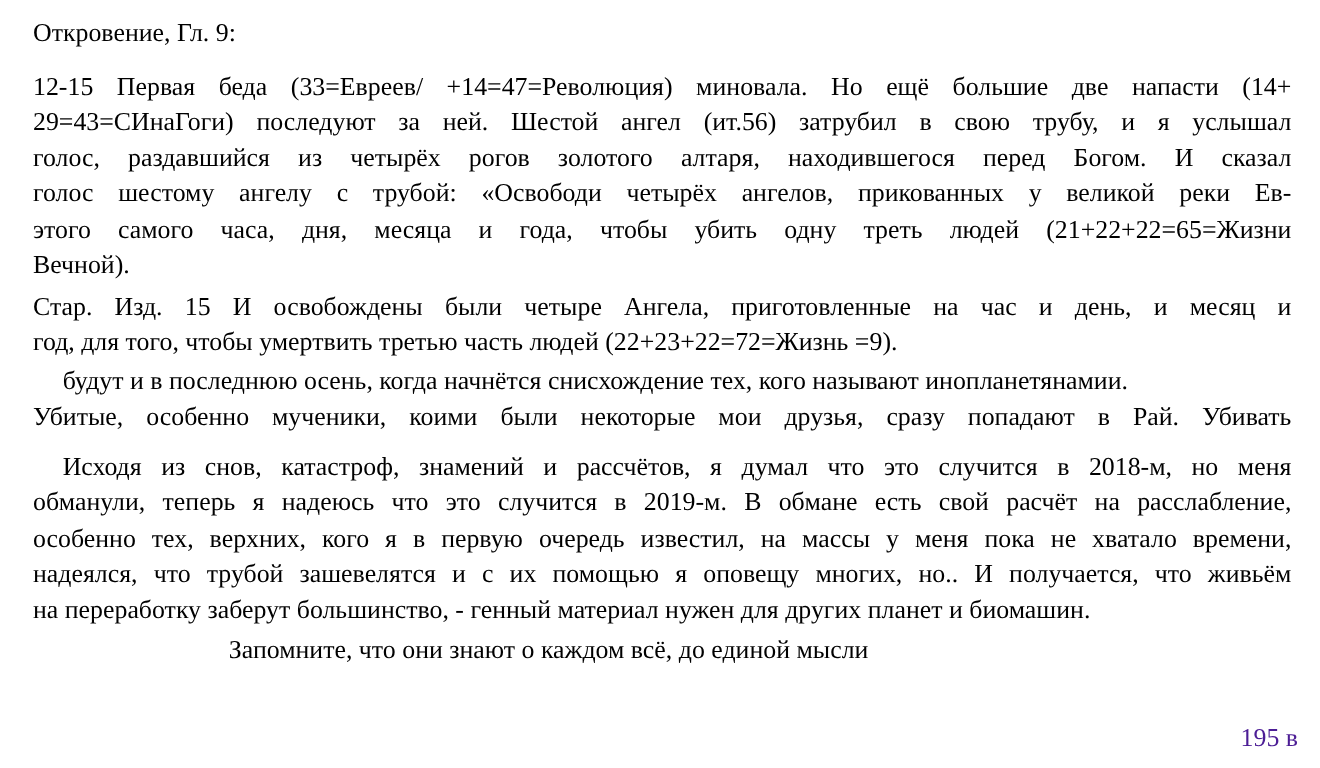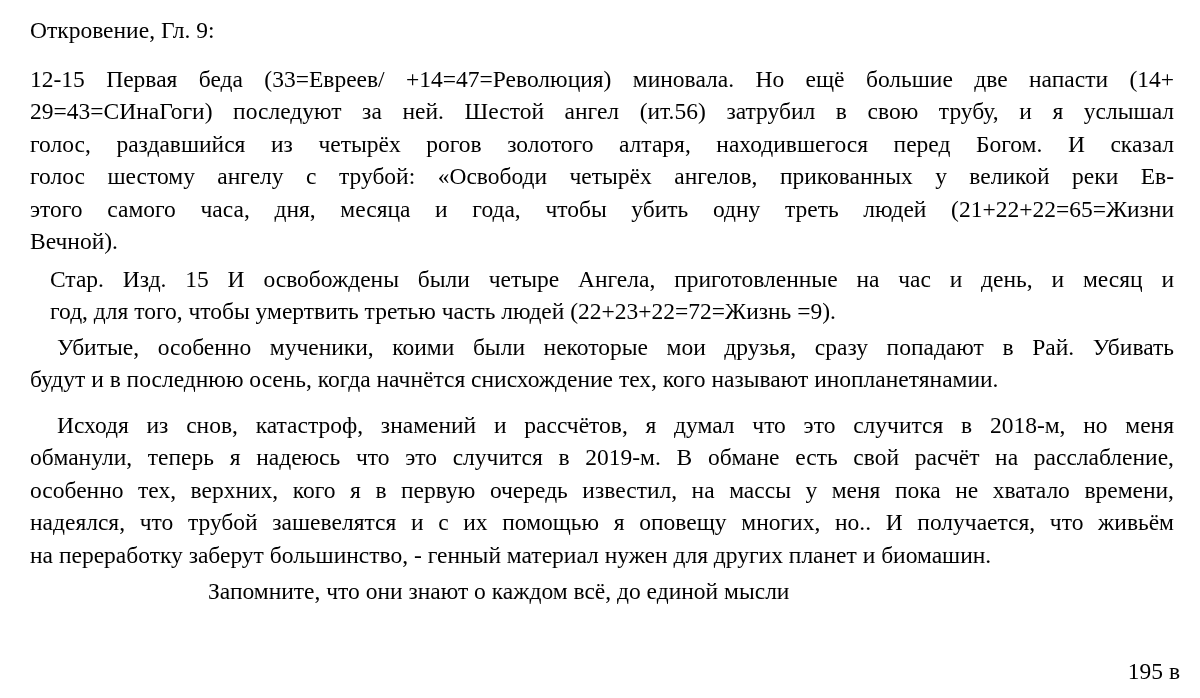--- a/index.html
+++ b/index.html
@@ -26,35 +26,35 @@
   }
   .line.last {
     text-align-last: left;
   }
   .b { font-weight: normal; }
   .heading {
     line-height: 32.5px;
     margin-bottom: 16px;
   }
   .para { margin: 0 0 5px 0; }
-  .para.p2 { margin-bottom: 3px; margin-left: 20px; }
+  .para.p2 { margin-bottom: 3px; }
   .para.p3 { margin-bottom: 13px; }
   .para.p4 { margin-bottom: 4px; }
   .para.indent .line:first-child { text-indent: 27px; }
   .closing {
     line-height: 32.5px;
     padding-left: 178px;
     font-family: Liberation Serif, serif;
   }
   .page-number {
     position: absolute;
     top: 655px;
     right: 20px;
     line-height: 32.5px;
-    color: #000000;
+    color: #4c1d95;
   }
 </style>
 </head>
 <body>
 
 <div class="page">
 
   <div class="heading">Откровение, Гл. 9:</div>
 
   <div class="para p1">
@@ -65,22 +65,22 @@
       <div class="line"><span class="b">этого самого часа, дня, месяца и года, чтобы убить одну треть людей </span><span>(21+22+22=65=Жизни</span></div>
       <div class="line last"><span>Вечной)</span><span class="b">.</span></div>
     </div>
 
   <div class="para p2">
       <div class="line"><span>Стар. Изд. </span><span class="b">15  И освобождены были четыре Ангела, приготовленные на час и день, и месяц и</span></div>
       <div class="line last"><span class="b">год, для того, чтобы умертвить третью часть людей </span><span>(22+23+22=72=Жизнь =9)</span><span class="b">.</span></div>
     </div>
 
   <div class="para p3 indent">
+      <div class="line last"><span>будут и в последнюю осень, когда начнётся снисхождение тех, кого называют инопланетянамии.</span></div>
       <div class="line"><span>Убитые, особенно мученики, коими были некоторые мои друзья, сразу попадают в Рай. Убивать</span></div>
-      <div class="line last"><span>будут и в последнюю осень, когда начнётся снисхождение тех, кого называют инопланетянамии.</span></div>
     </div>
 
   <div class="para p4 indent">
       <div class="line"><span>Исходя из снов, катастроф, знамений и рассчётов, я думал что это случится в 2018-м, но меня</span></div>
       <div class="line"><span>обманули, теперь я надеюсь что это случится в 2019-м. В обмане есть свой расчёт на расслабление,</span></div>
       <div class="line"><span>особенно тех, верхних, кого я в первую очередь известил, на массы у меня пока не хватало времени,</span></div>
       <div class="line"><span>надеялся, что трубой зашевелятся и с их помощью я оповещу многих, но.. И получается, что живьём</span></div>
       <div class="line last"><span>на переработку заберут большинство, - генный материал нужен для других планет и биомашин.</span></div>
     </div>
 

